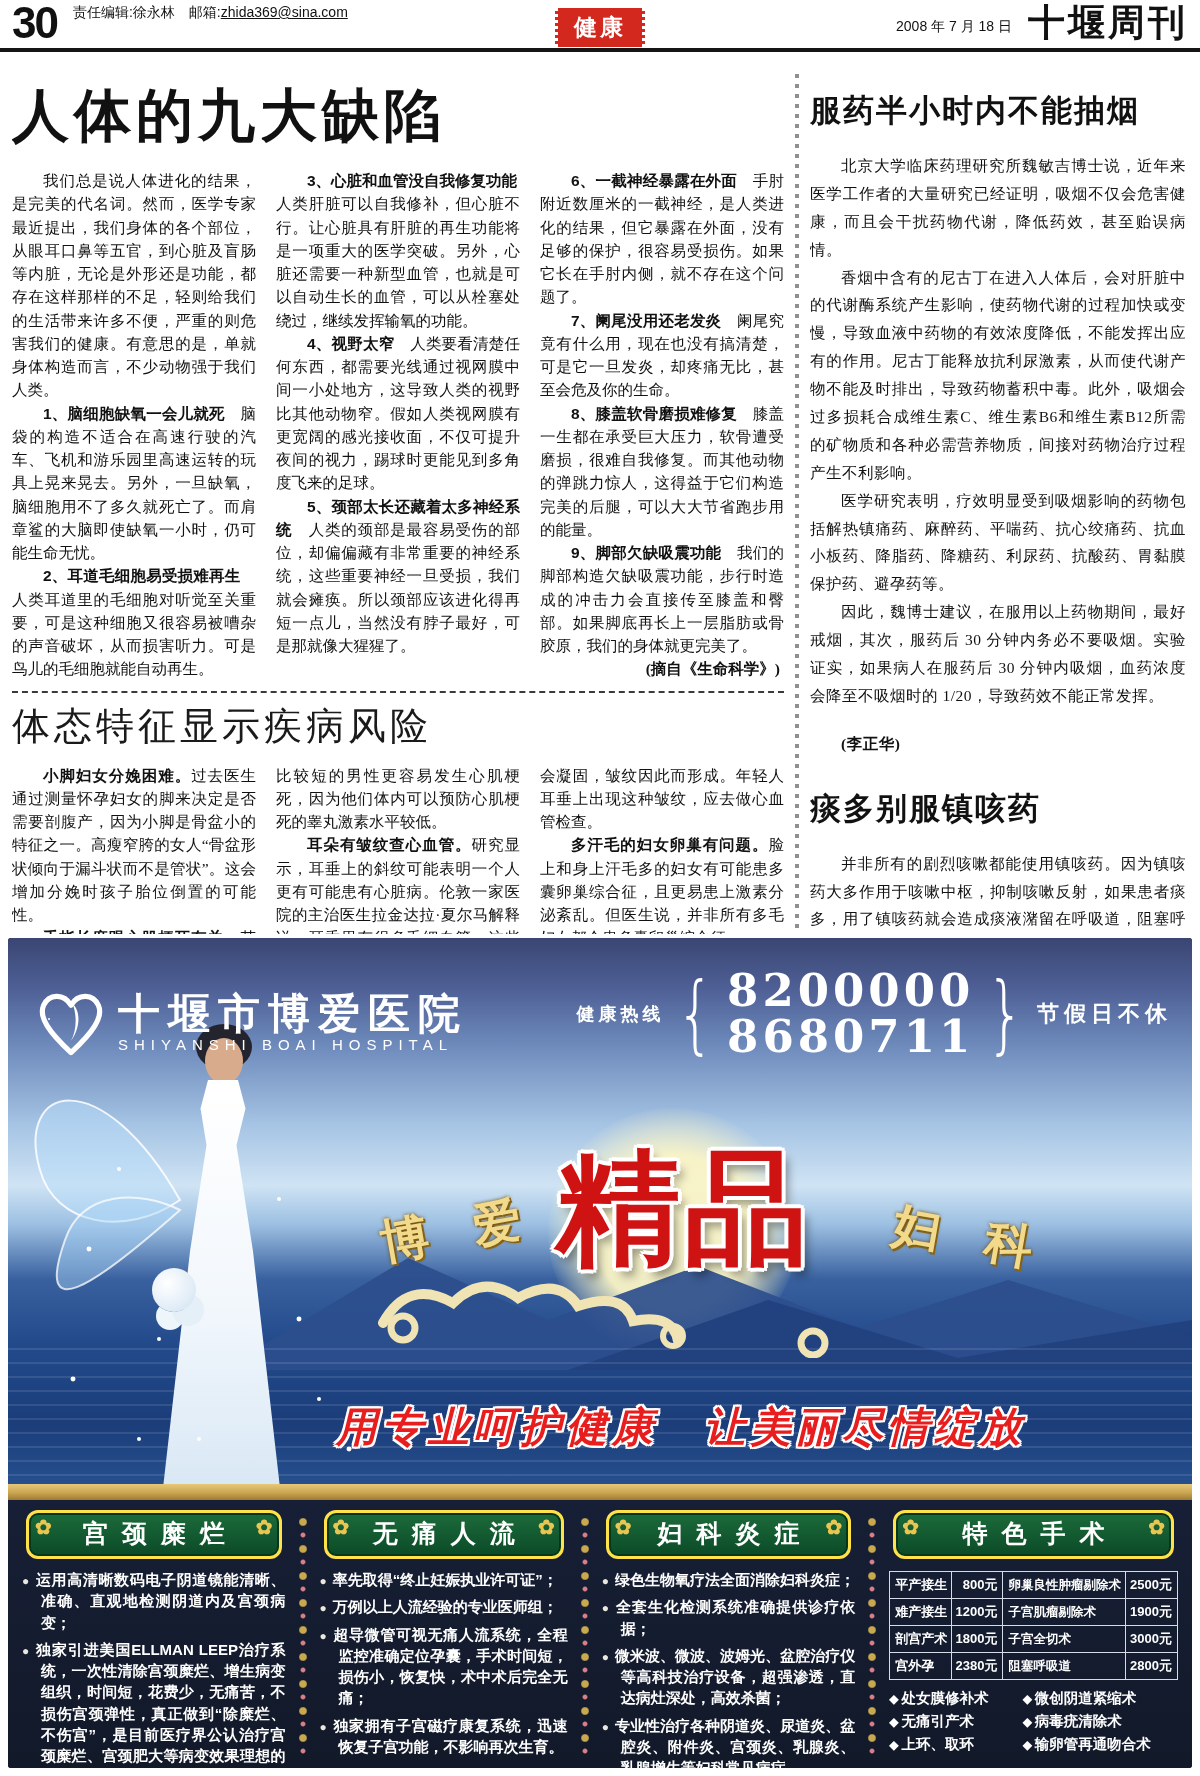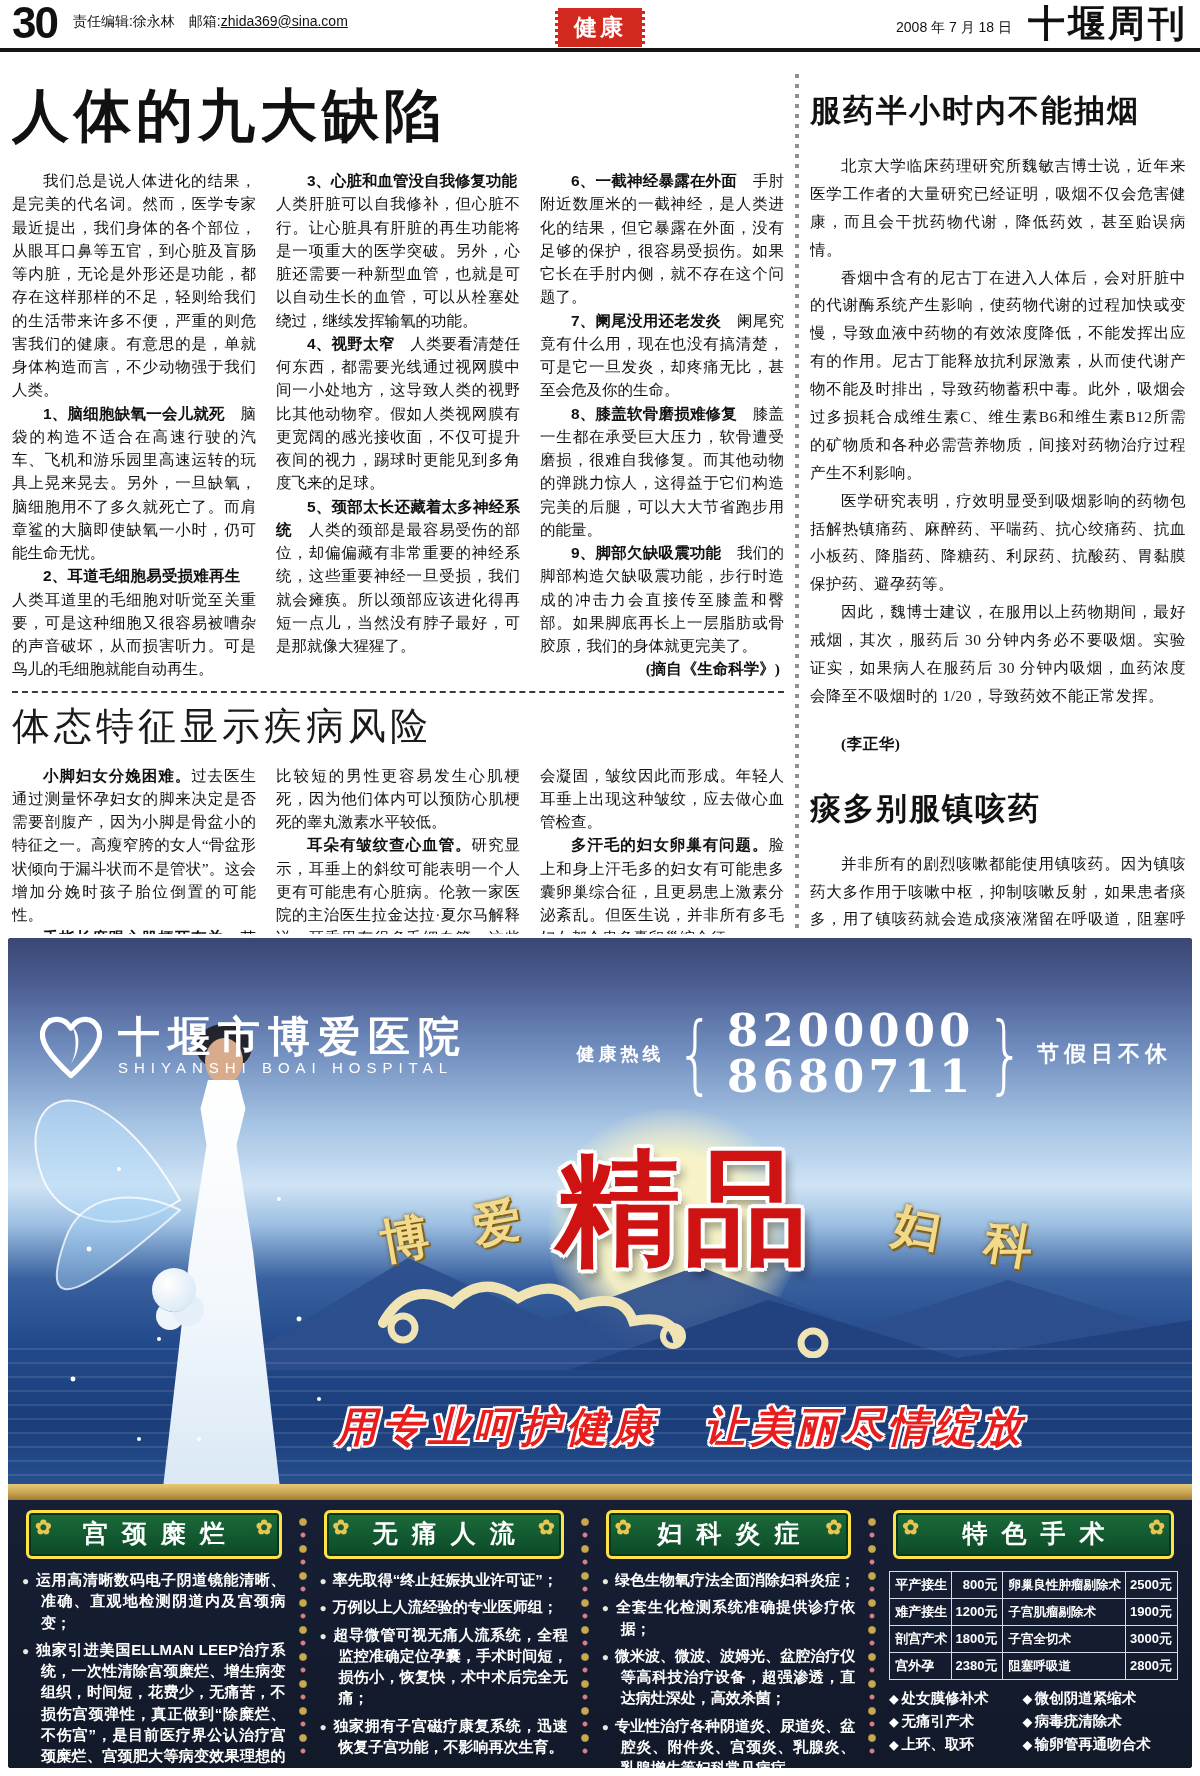--- a/index.html
+++ b/index.html
@@ -2,21 +2,21 @@
 <html><head>
 <meta charset="utf-8">
 <style>
   * { margin:0; padding:0; box-sizing:border-box; }
   html,body { background:#fff; }
   body { width:1200px; height:1776px; position:relative; overflow:hidden;
          font-family:"Liberation Serif","DejaVu Serif",serif; color:#111; }
 
   
   .header { position:absolute; top:0; left:0; right:0; height:52px;
-            display:flex; align-items:center; padding:4px 12px 6px;
+            display:flex; align-items:flex-start; padding:4px 12px 6px;
             border-bottom:4px solid #151515; }
   .page-num { font-family:"Liberation Sans","DejaVu Sans",sans-serif; font-weight:900;
               font-size:44px; line-height:0.85; letter-spacing:-2px; }
   .editor-line { font-size:14px; margin-left:16px; padding-bottom:3px; font-family:"Liberation Sans",sans-serif; }
   .email { text-decoration:underline; color:#111; }
   .badge { position:absolute; left:50%; top:8px; transform:translateX(-50%);
            background:#d2281e; color:#fff; font-family:"Liberation Sans",sans-serif;
            font-weight:900; font-size:23px; letter-spacing:3px; padding:4px 16px;
            border-left:3px dotted #fff; border-right:3px dotted #fff; }
   .head-right { margin-left:auto; display:flex; align-items:flex-end; gap:16px; }
@@ -52,21 +52,21 @@
         background:#131b30; border-radius:3px; }
   .ad-visual { position:absolute; left:0; right:0; top:0; height:550px; overflow:hidden;
      background:linear-gradient(180deg,#3a4673 0%,#4e5f95 9%,#6f8cbd 20%,#a6c4e4 34%,
         #cfe3f4 45%,#9dc0e2 52%,#39619f 62%,#224a8b 74%,#1b3d7a 88%,#27508f 100%); }
   .ad-visual::after { content:""; position:absolute; left:0; right:0; bottom:0; height:140px;
      background:repeating-linear-gradient(180deg,rgba(255,255,255,.10) 0 2px,transparent 2px 14px); }
   .mountains { position:absolute; left:0; bottom:118px; width:100%; height:130px; }
   .moon { position:absolute; left:540px; top:170px; width:250px; height:250px; border-radius:50%;
      background:radial-gradient(circle,rgba(250,244,198,.95) 0 44%,rgba(250,244,198,0) 72%); }
 
-  .ad-top { position:absolute; left:26px; right:20px; top:14px; display:flex; align-items:center; z-index:6;margin-top:40px; }
+  .ad-top { position:absolute; left:26px; right:20px; top:14px; display:flex; align-items:flex-end; z-index:6; }
   .logo { display:flex; align-items:center; gap:10px; }
   .logo-text .cn { color:#fff; font-weight:900; font-size:42px; letter-spacing:8px;
                    font-family:"Liberation Sans",sans-serif; line-height:1.05; }
   .logo-text .en { color:#fff; font-size:15px; letter-spacing:6px; font-family:"Liberation Sans",sans-serif; }
   .hotline { margin-left:auto; display:flex; align-items:center; color:#fff; gap:4px; padding-top:16px; }
   .hot-label { font-weight:900; font-size:18px; letter-spacing:4px; }
   .brace { font-size:86px; font-weight:200; line-height:0.8; font-family:"DejaVu Sans",sans-serif; transform:scaleX(.7); }
   .phones { display:flex; flex-direction:column; line-height:1.02; }
   .phone { font-family:"DejaVu Serif",serif; font-weight:900; font-size:45px; letter-spacing:4px; }
   .hot-note { font-weight:900; font-size:22px; letter-spacing:5px; }
@@ -104,21 +104,21 @@
      background:linear-gradient(180deg,#e7c878 0%,#caa552 55%,#9e7b33 100%); }
   .ad-panels { position:absolute; left:0; right:0; bottom:0; height:268px; z-index:7;
      background:linear-gradient(180deg,#171f36,#121929); display:flex; padding:8px 10px 6px; }
   .panel { display:flex; flex-direction:column; padding:0 4px; min-width:0; }
   .p1{flex:1.04;} .p2{flex:0.98;} .p3{flex:1.0;} .p4{flex:1.14;}
   .orn { width:22px; flex:none; margin:6px 2px;
      background-image:radial-gradient(circle at 50% 8px,#c9a94e 3.2px,transparent 4.5px),
                       radial-gradient(circle at 50% 21px,#d97f8a 1.8px,transparent 3px);
      background-size:100% 27px; }
   .panel-head { position:relative; background:linear-gradient(180deg,#1c6b3b,#0b4a27);
-     border:3px solid #ffe14a; border-radius:6px; color:#fff; text-align:center;
+     border:3px solid #ffe14a; border-radius:12px; color:#fff; text-align:center;
      font-family:"Liberation Sans",sans-serif; font-weight:900; font-size:25px;
      letter-spacing:14px; text-indent:14px; padding:4px 0 6px; margin:2px 4px 10px;
      box-shadow:0 0 0 2px #06361b inset; }
   .panel-head::before,.panel-head::after { content:"✿"; position:absolute; top:2px;
      color:#e9c652; font-size:20px; text-indent:0; letter-spacing:0; }
   .panel-head::before { left:6px; } .panel-head::after { right:6px; }
   .panel ul { list-style:none; color:#fff; font-weight:700; font-size:15px; line-height:1.42;
      font-family:"Liberation Sans",sans-serif; }
   .panel li { padding-left:19px; text-indent:-19px; margin-bottom:6px; text-align:justify; }
   .panel li::before { content:"●"; color:#e9e7de; font-size:12px; margin-right:6px; }

